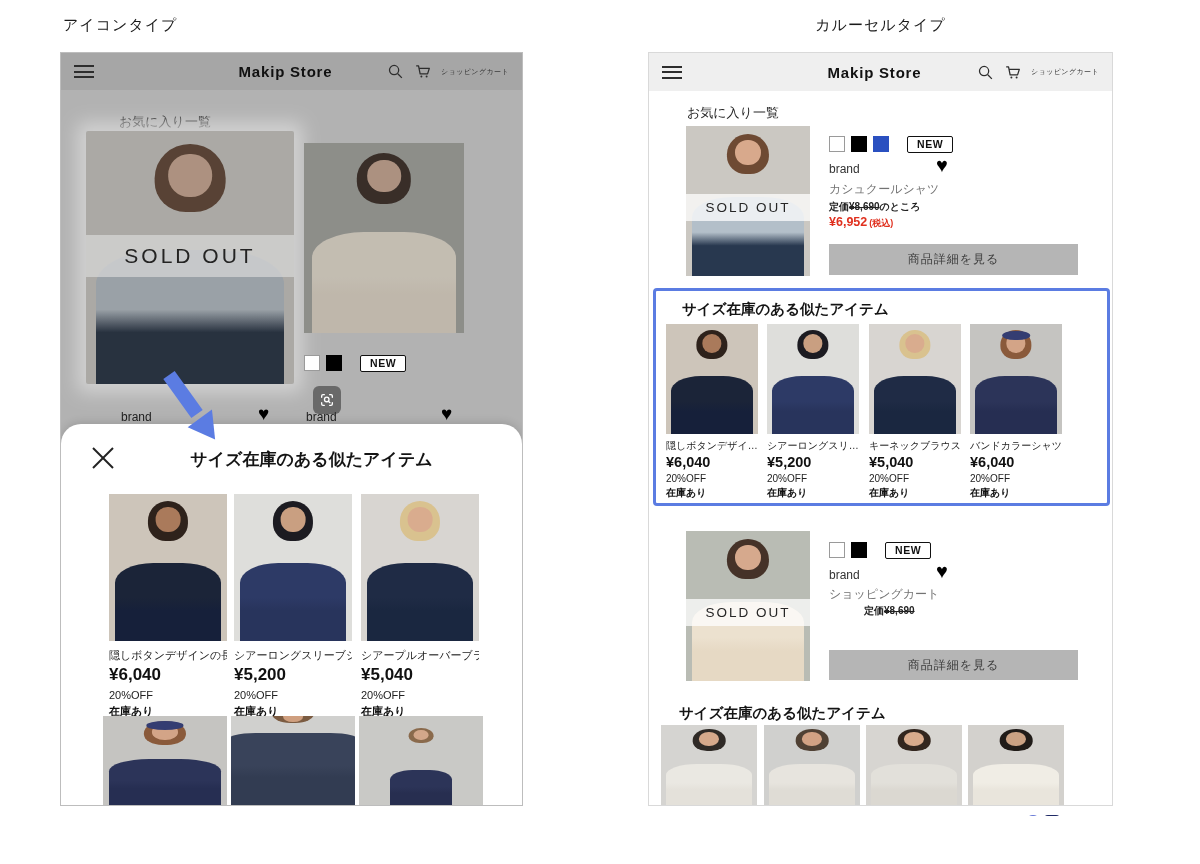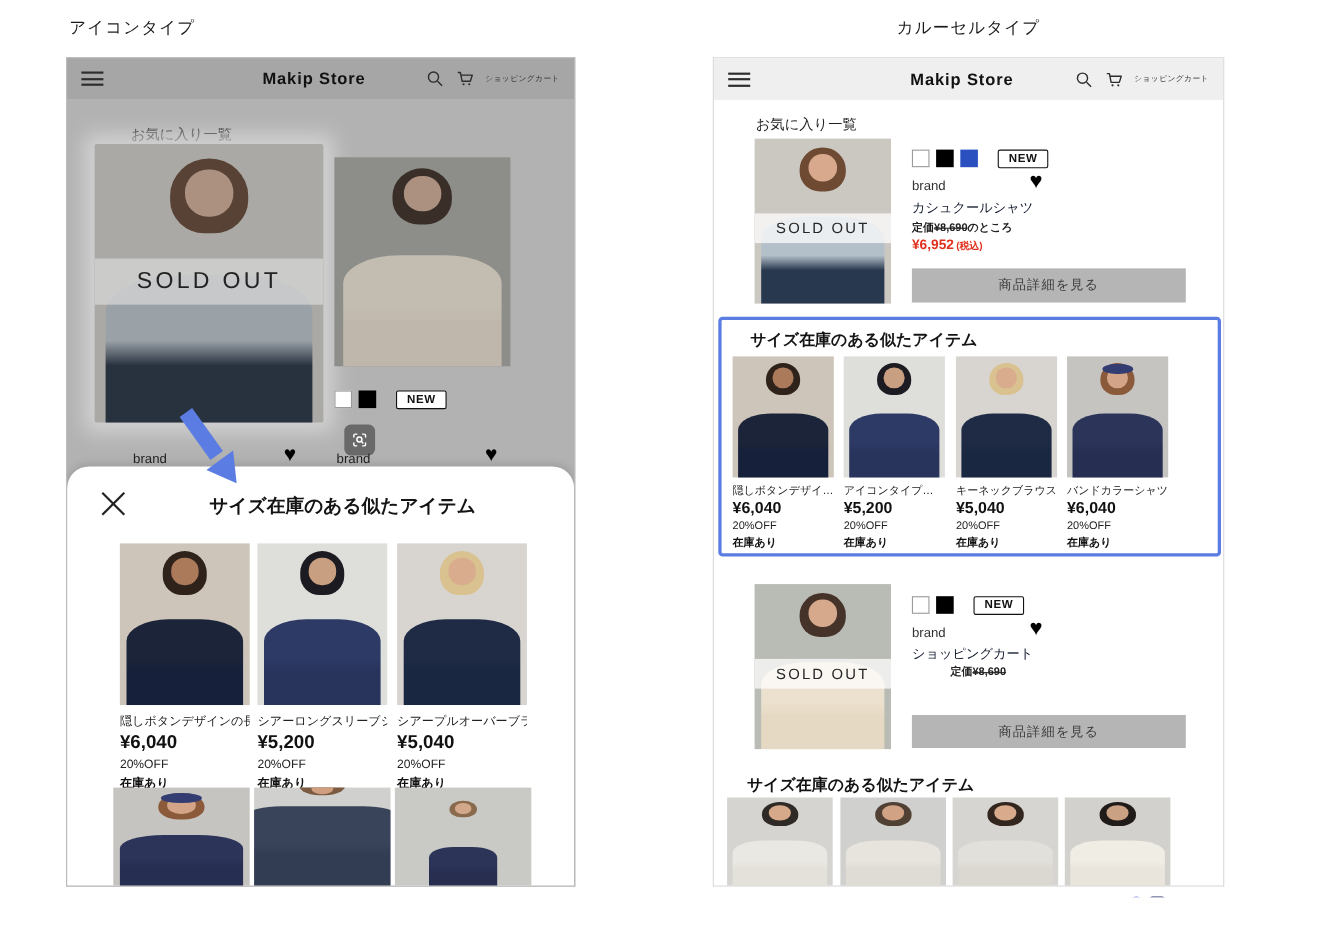--- a/index.html
+++ b/index.html
@@ -89,21 +89,21 @@
 
   
   .r-img1 { left:37px; top:73px;  width:124px; height:150px; }
   .r-img2 { left:37px; top:478px; width:124px; height:150px; }
   .r-sw1 { left:180px; top:83px; }
   .r-sw2 { left:180px; top:489px; }
   .r-brand1 { left:180px; top:109px; color:#333; }
   .r-brand2 { left:180px; top:515px; color:#333; }
   .r-heart1 { left:287px; top:103px; font-size:20px; }
   .r-heart2 { left:287px; top:509px; font-size:20px; }
-  .r-name { position:absolute; font-size:12px; color:#0f172a; }
+  .r-name { position:absolute; font-size:12px; color:#737373; }
   .r-name1 { left:180px; top:128px; }
   .r-name2 { left:180px; top:533px; }
   .list-price { position:absolute; font-size:10px; font-weight:600; color:#222; }
   .list-price s { text-decoration:line-through; }
   .lp1 { left:180px; top:147px; }
   .lp2 { left:180px; top:551px;margin-left:35px; }
   .sale-price { position:absolute; left:180px; top:162px; font-size:12.5px; font-weight:bold; }
   .sale-price small { font-size:9px; font-weight:bold; margin-left:2px; }
   .detail-btn { position:absolute; left:180px; width:249px; height:31px; background:#b5b5b5;
                 display:flex; align-items:center; justify-content:center; font-size:12px; color:#3d3d3d;
@@ -347,21 +347,21 @@
         <div class="ci-off">20%OFF</div>
         <div class="ci-stock">在庫あり</div>
       </div>
 
       <div class="c-item" style="left:111px;">
         <div class="photo" style="--bg:#dededb; --hair:#1c1b21; --skin:#c99f81; --top1:#2d3a66; --top2:#28345c;">
           <i class="hair"></i>
             <i class="face"></i>
             <i class="top"></i>
         </div>
-        <div class="ci-name">アイコンタイプ…</div>
+        <div class="ci-name">シアーロングスリ…</div>
         <div class="ci-price">¥5,200</div>
         <div class="ci-off">20%OFF</div>
         <div class="ci-stock">在庫あり</div>
       </div>
 
       <div class="c-item" style="left:213px;">
         <div class="photo" style="--bg:#d8d5d1; --hair:#d9c28f; --skin:#d9ac8e; --top1:#1f2b45; --top2:#1a2740;">
           <i class="hair"></i>
             <i class="face"></i>
             <i class="top"></i>

